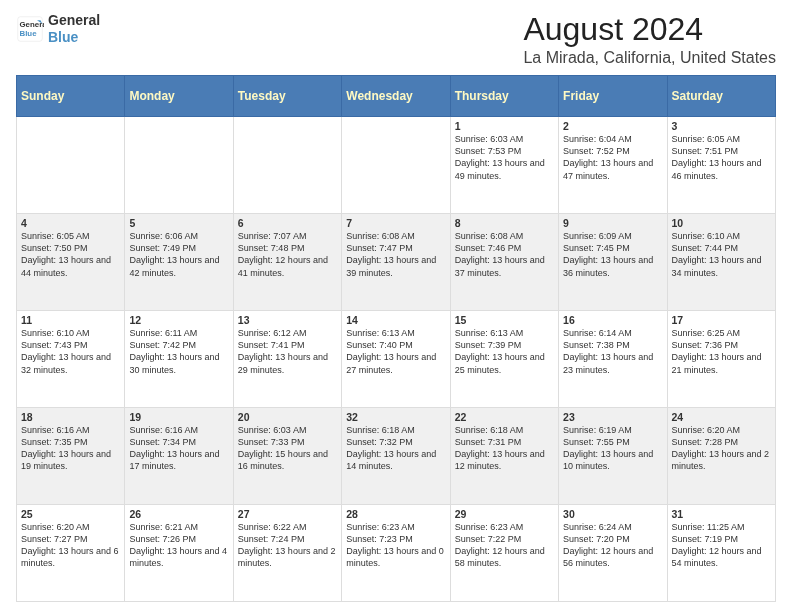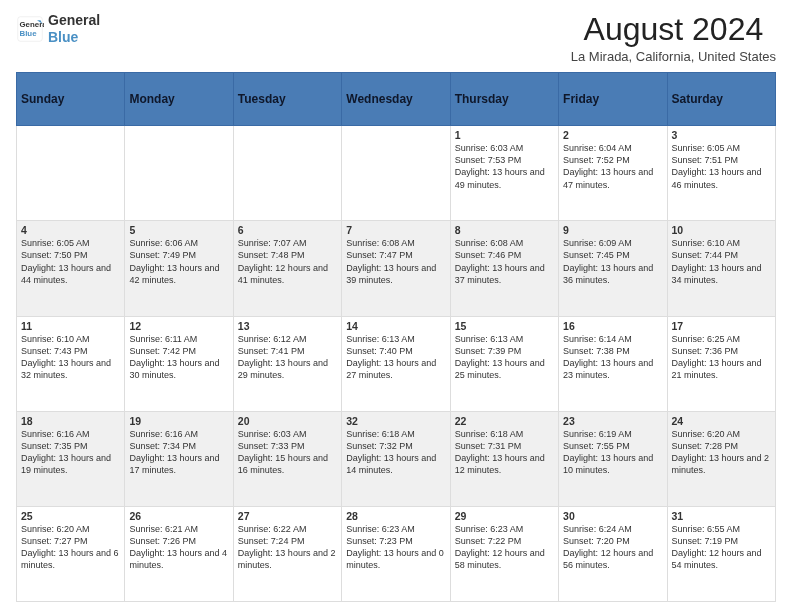--- a/index.html
+++ b/index.html
@@ -32,46 +32,46 @@
       font-size: 14px;
       font-weight: bold;
       color: #333;
       line-height: 1.2;
     }
     .logo-icon {
       width: 28px;
       height: 28px;
     }
     .title-block {
-      text-align: center;
+      text-align: left;
     }
     .month-year {
       font-size: 32px;
       font-weight: normal;
       color: #222;
       line-height: 1.1;
     }
     .location {
-      font-size: 13px;
+      font-size: 16px;
       color: #444;
       margin-top: 2px;
     }
     .calendar {
       flex: 1;
       border: 1px solid #ccc;
       border-collapse: collapse;
       width: 100%;
       table-layout: fixed;
     }
     .calendar th {
       background-color: #4a7cb5;
-      color: #0f172a;
+      color: #fef9c3;
       font-size: 12px;
       font-weight: bold;
-      padding: 19px 4px;
+      padding: 13px 4px;
       text-align: left;
       border: 1px solid #3a6aa5;
     }
     .calendar td {
       vertical-align: top;
       padding: 3px 4px;
       border: 1px solid #ddd;
       font-size: 9.5px;
       color: #333;
       height: 82px;
@@ -389,21 +389,21 @@
             <div class="day-num">30</div>
             <div class="day-detail">
               <div>Sunrise: 6:24 AM</div>
               <div>Sunset: 7:20 PM</div>
               <div>Daylight: 12 hours and 56 minutes.</div>
             </div>
           </td>
           <td>
             <div class="day-num">31</div>
             <div class="day-detail">
-              <div>Sunrise: 6:55 AM</div>
+              <div>Sunrise: 11:25 AM</div>
               <div>Sunset: 7:19 PM</div>
               <div>Daylight: 12 hours and 54 minutes.</div>
             </div>
           </td>
         </tr>
       </tbody>
   </table>
 </div>
 
 </body></html>

